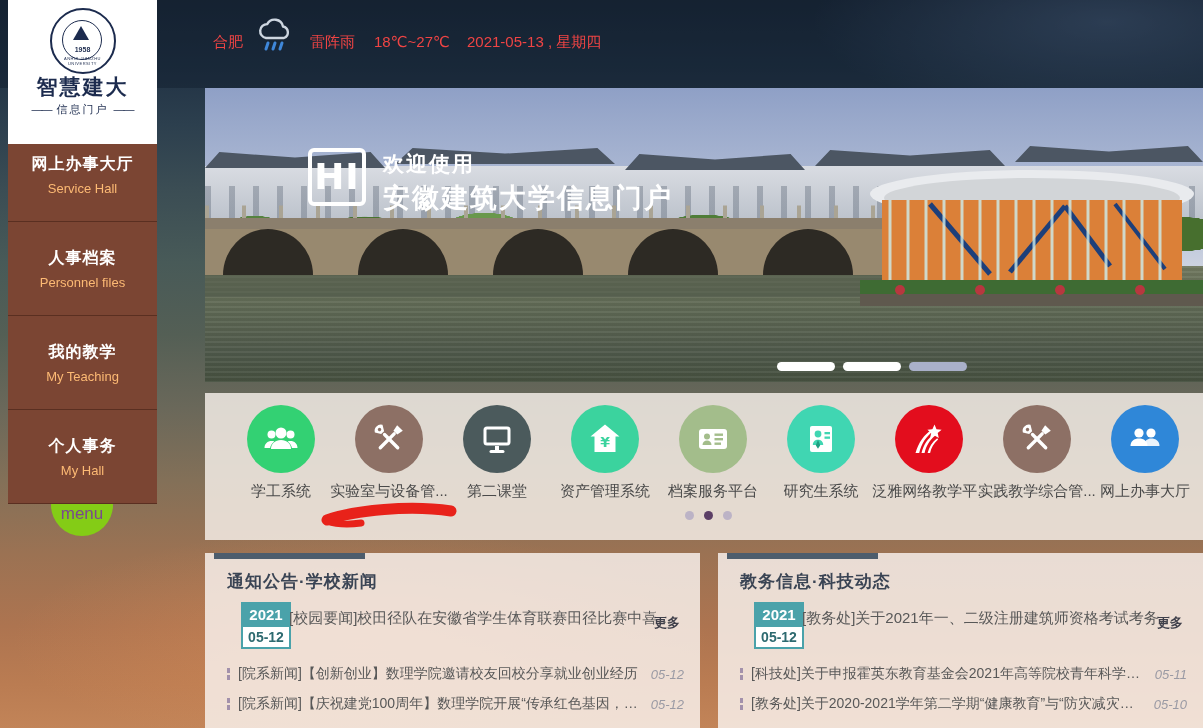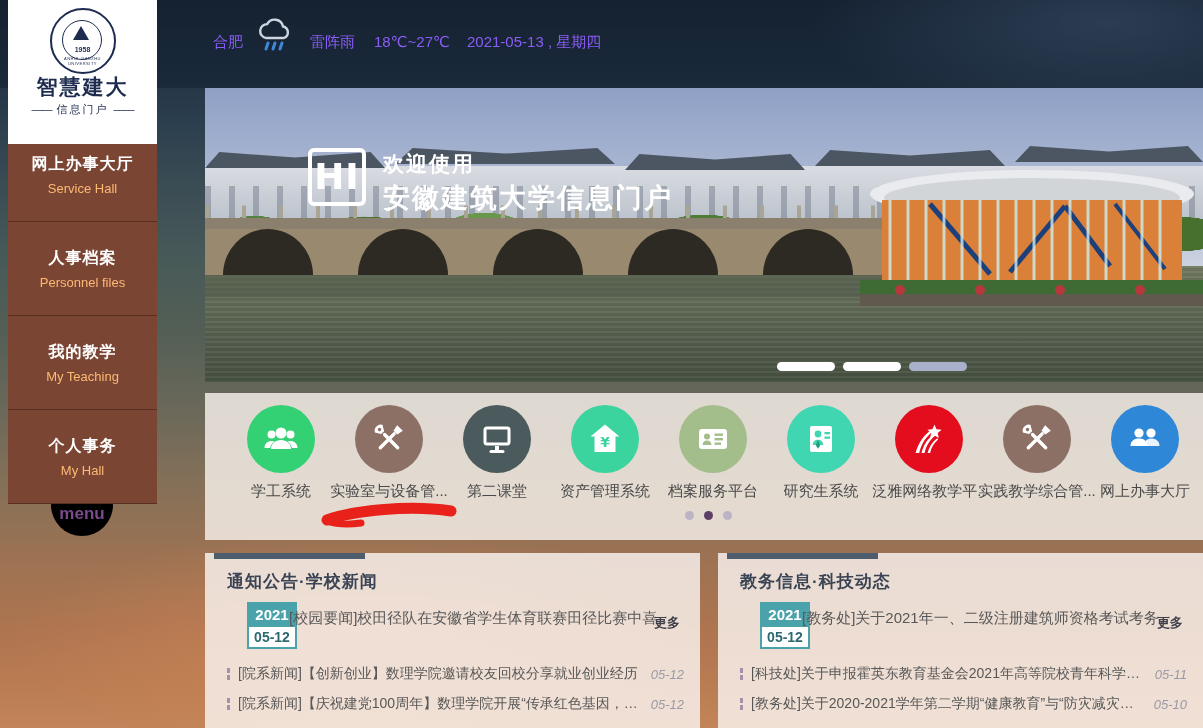--- a/index.html
+++ b/index.html
@@ -5,38 +5,38 @@
   html,body{margin:0;padding:0;}
   body{width:1203px;height:728px;overflow:hidden;position:relative;
        font-family:"Liberation Sans","DejaVu Sans",sans-serif;
        background:
          radial-gradient(ellipse 420px 140px at 92% 3%, rgba(95,120,155,.55), rgba(95,120,155,0) 70%),
          radial-gradient(ellipse 500px 160px at 30% 88%, rgba(235,150,90,.35), rgba(235,150,90,0) 70%),
          linear-gradient(180deg,#1b2838 0%,#213244 9%,#2c3f4e 17%,#3b4d54 26%,#485a58 36%,#545f55 46%,#6a685a 56%,#837058 66%,#9b7253 76%,#ad7450 86%,#ba7c52 94%,#c28458 100%);}
   .abs{position:absolute;}
   
   .topbar-overlay{left:0;top:0;width:1203px;height:88px;background:rgba(13,24,40,.40);}
-  .topbar-text{color:#8b5cf6;font-size:15px;top:33px;white-space:nowrap;}
+  .topbar-text{color:#ef4444;font-size:15px;top:33px;white-space:nowrap;}
   
   .logobox{left:8px;top:0;width:149px;height:144px;background:#fff;z-index:5;text-align:center;}
   .seal{width:62px;height:62px;margin:8px auto 2px;border-radius:50%;border:2px solid #1c2b4e;position:relative;color:#1c2b4e;}
   .seal .ring{position:absolute;left:10px;top:10px;width:38px;height:38px;border-radius:50%;border:1.5px solid #1c2b4e;}
   .seal .tri{position:absolute;left:21px;top:16px;width:0;height:0;border-left:8px solid transparent;border-right:8px solid transparent;border-bottom:14px solid #1c2b4e;}
   .seal .yr{position:absolute;left:0;right:0;top:36px;font-size:7px;font-weight:bold;}
   .seal .arc{position:absolute;left:0;right:0;top:46px;font-size:4px;letter-spacing:.5px;}
   .logo-title{color:#1c2b4e;font-size:21px;font-weight:bold;letter-spacing:2px;line-height:1;}
   .logo-sub{color:#1c2b4e;font-size:11px;margin-top:5px;letter-spacing:2px;}
   .logo-sub .dash{letter-spacing:-1px;}
   
   .sidebar{left:8px;top:125px;width:149px;z-index:4;}
   .side-item{height:93px;background:#7b4533;border-bottom:1px solid rgba(50,20,10,.45);display:flex;flex-direction:column;align-items:center;justify-content:center;cursor:pointer;}
   .side-item:first-child{border-top:3px solid #5a2d1d;}
   .side-zh{color:#fff;font-size:16px;font-weight:bold;letter-spacing:1px;}
   .side-en{color:#fdba74;font-size:13px;margin-top:6px;}
-  .menu-btn{left:51px;top:474px;width:62px;height:62px;border-radius:50%;background:#000000;z-index:3;text-align:center;cursor:pointer;font-weight:bold;}
+  .menu-btn{left:51px;top:474px;width:62px;height:62px;border-radius:50%;background:#84cc16;z-index:3;text-align:center;cursor:pointer;}
   .menu-btn span{display:block;margin-top:30px;color:#7a4a8c;font-size:17px;}
   
   .banner{left:205px;top:88px;width:998px;height:294px;overflow:hidden;background:linear-gradient(180deg,#8fa0c6 0%,#a9b6d2 28%,#c0c9dc 52%,#ccd2e0 60%);}
   .bld-row{left:0;top:78px;width:998px;height:62px;
      background:linear-gradient(180deg,#d9dce2 0%,#c7ccd4 55%,#b9bfc9 100%);}
   .bld-row .win{position:absolute;left:0;top:20px;width:998px;height:42px;
      background:repeating-linear-gradient(90deg,rgba(88,99,115,.38) 0 6px,rgba(0,0,0,0) 6px 24px);}
   .roof{position:absolute;height:16px;background:#4c5663;clip-path:polygon(0 100%,8% 0,50% 35%,92% 0,100% 100%);}
   .trees{left:0;top:112px;width:998px;height:62px;background:
      radial-gradient(ellipse 60px 30px at 5% 55%,#55833f 0 60%,rgba(0,0,0,0) 61%),
@@ -62,21 +62,21 @@
   .app .circ{width:68px;height:68px;border-radius:50%;margin:0 auto;display:flex;align-items:center;justify-content:center;}
   .app .lbl{margin-top:9px;font-size:15px;color:#4a4a4a;white-space:nowrap;}
   .dots{left:480px;top:118px;display:flex;gap:10px;}
   .dots i{width:9px;height:9px;border-radius:50%;background:#bcb3c6;display:block;cursor:pointer;}
   .dots i.on{background:#5c3f66;}
   
   .panel{top:553px;height:175px;background:rgba(250,244,240,.82);}
   .panel .topline{position:absolute;left:9px;top:0;width:151px;height:6px;background:#4d5d6d;}
   .panel .hd{position:absolute;left:22px;top:17px;font-size:17px;font-weight:bold;color:#3a4454;letter-spacing:1px;}
   .panel .more{position:absolute;right:20px;top:19px;font-size:13px;font-weight:bold;color:#3f3f4a;cursor:pointer;margin-top:42px;}
-  .badge{position:absolute;left:22px;top:49px;width:50px;cursor:pointer;padding-left:20px;}
+  .badge{position:absolute;left:16px;top:49px;width:50px;cursor:pointer;padding-left:20px;}
   .badge .y{background:#4aa2aa;color:#fff;font-weight:bold;font-size:15px;text-align:center;padding:4px 0;}
   .badge .d{background:#fff;border:2px solid #4aa2aa;border-top:none;color:#2d6a70;font-weight:bold;font-size:14px;text-align:center;padding:2px 0;}
   .feat{position:absolute;left:84px;top:56px;right:18px;font-size:15px;color:#585858;white-space:nowrap;overflow:hidden;text-overflow:ellipsis;cursor:pointer;}
   .rows{position:absolute;left:22px;right:16px;top:106px;}
   .nrow{display:flex;align-items:center;height:30px;cursor:pointer;}
   .nrow .mk{width:3px;height:12px;margin-right:8px;background:linear-gradient(#a391ab 0 42%,rgba(0,0,0,0) 42% 55%,#a391ab 55%);}
   .nrow .tx{flex:1;font-size:14px;color:#585858;white-space:nowrap;overflow:hidden;text-overflow:ellipsis;}
   .nrow .dt{font-size:13px;color:#9a9aa4;font-style:italic;margin-left:10px;}
 </style>
 </head>

